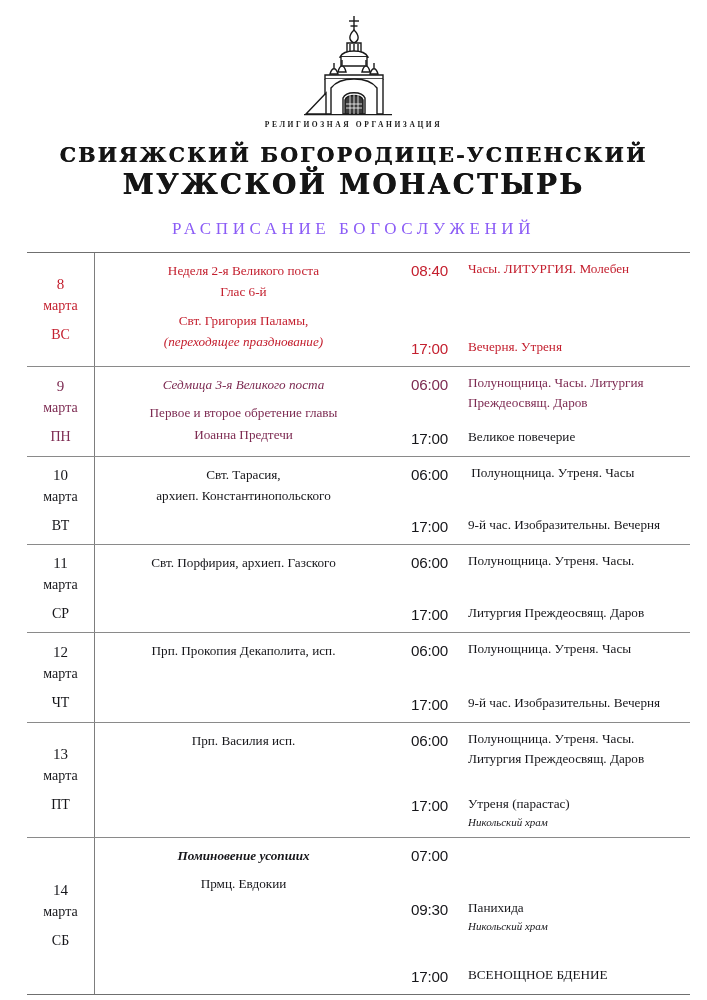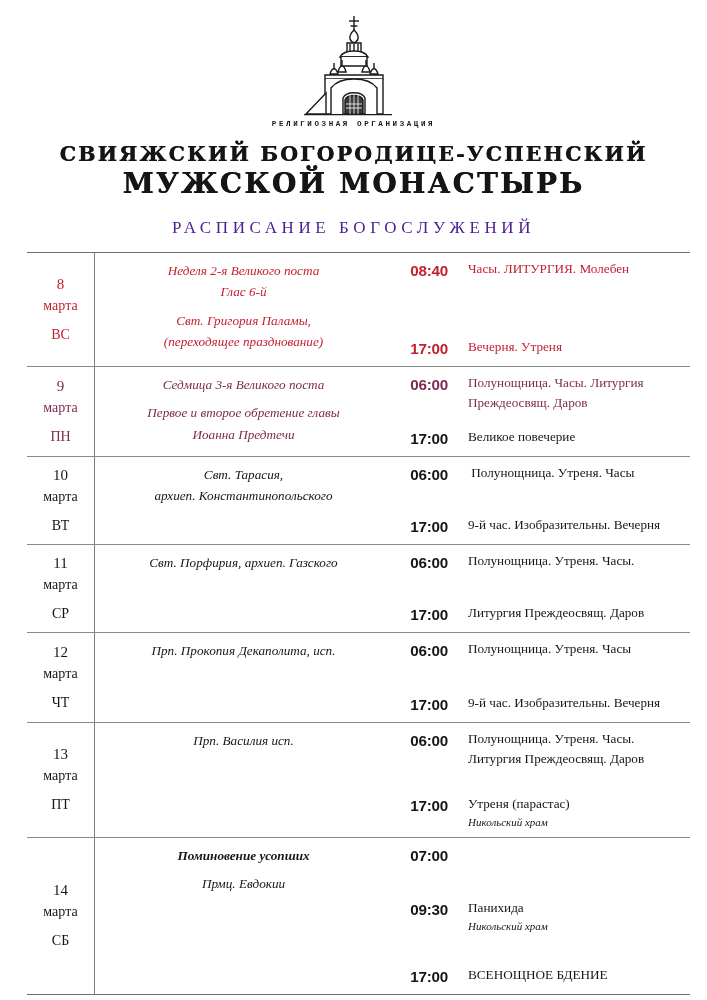--- a/index.html
+++ b/index.html
@@ -21,21 +21,21 @@
     text-align: center;
     padding-top: 14px;
   }
   .logo-wrap {
     display: flex;
     justify-content: center;
     align-items: center;
     height: 104px;
   }
   .logo-caption {
-    font-family: Liberation Mono, monospace;
+    font-family: Liberation Serif, serif;
     font-size: 7.5px;
     letter-spacing: 2.6px;
     font-weight: bold;
     color: #1a1a1a;
     margin-top: 2px;
   }
 
   .org-title {
     margin-top: 14px;
     font-family: "DejaVu Serif", "Liberation Serif", serif;
@@ -49,21 +49,21 @@
     font-size: 20.5px;
     letter-spacing: 2.2px;
     text-shadow: 0.4px 0 0 #151515;
   }
   .org-title .line2 { font-size: 28px; }
 
   .sched-title {
     margin-top: 17px;
     font-size: 17px;
     letter-spacing: 4.6px;
-    color: #4c1d95;
+    color: #8b5cf6;
     font-family: "Liberation Serif", "DejaVu Serif", serif;
   }
 
   
   .sched-table {
     position: absolute;
     left: 27px;
     top: 252px;
     width: 663px;
     border-collapse: collapse;
@@ -96,40 +96,39 @@
   .col-feast {
     width: 297px;
     flex: 0 0 297px;
     box-sizing: border-box;
     padding: 7px 8px 6px 8px;
     text-align: center;
   }
   .col-feast .f-line {
     font-size: 13.2px;
     line-height: 1.62;
-    font-style: italic;
   }
   .col-feast .f-italic { font-style: italic; }
   .col-feast .f-gap { height: 7px; }
 
   .col-serv {
     flex: 1 1 auto;
     box-sizing: border-box;
     padding: 6px 4px 6px 0;
     display: flex;
     flex-direction: column;
   }
   .serv-item {
     display: flex;
     align-items: flex-start;
   }
   .serv-time {
     flex: 0 0 56px;
     text-align: right;
-    font-weight: bold;
+    font-weight: normal;
     font-size: 15.2px;
     line-height: 1.52;
     font-family: "Liberation Sans", "DejaVu Sans", sans-serif;
     letter-spacing: -0.2px;
   }
   .serv-desc {
     padding-left: 20px;
     font-size: 13.2px;
     line-height: 1.52;
   }

